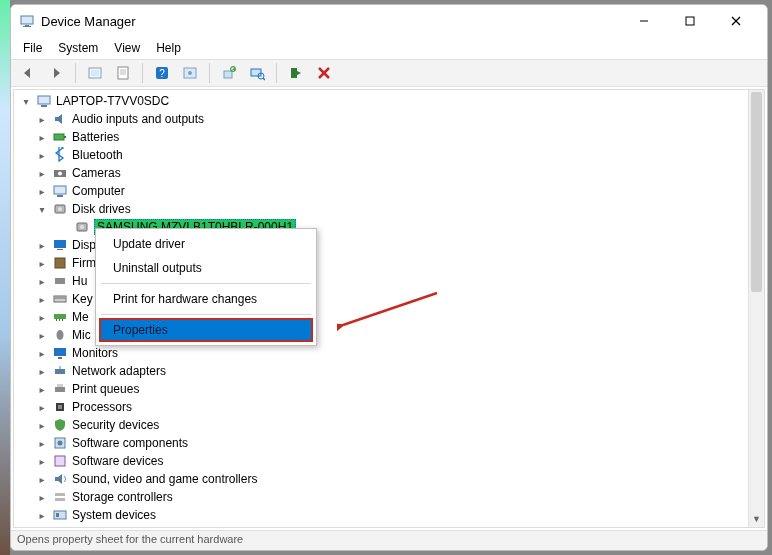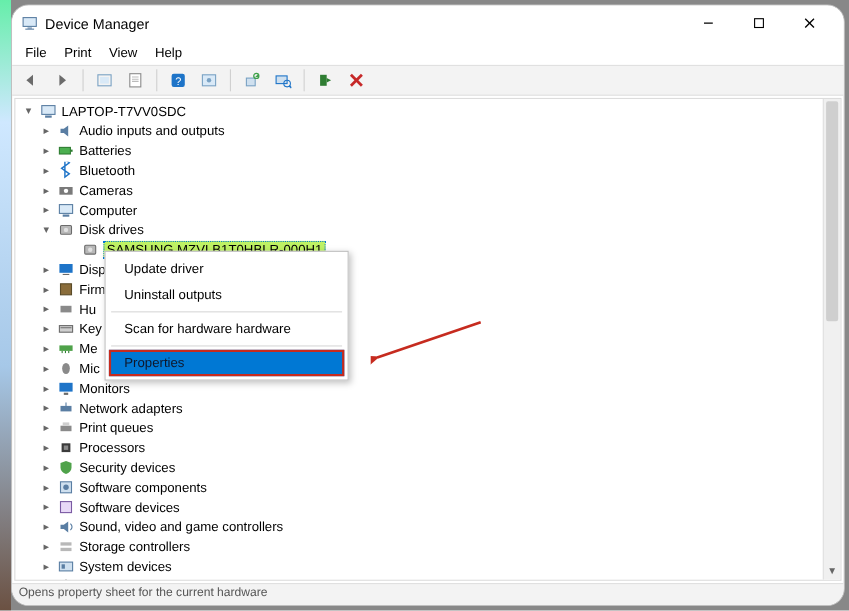--- a/index.html
+++ b/index.html
@@ -15,21 +15,21 @@
   .left-strip {
     position: absolute;
     left: 0; top: 0; bottom: 0; width: 10px;
     background: linear-gradient(180deg,#6ea 0%, #cfe8ff 20%, #a6c8e8 60%, #6b5142 100%);
   }
   .window {
     position: absolute;
     left: 10px; right: 4px; top: 4px; bottom: 4px;
     background: #fff;
     border: 1px solid #bfbfbf;
-    border-radius: 16px;
+    border-radius: 6px;
     display: flex;
     flex-direction: column;
     overflow: hidden;
   }
   .titlebar {
     height: 32px;
     display: flex;
     align-items: center;
     padding: 0 8px;
     background: #fff;
@@ -83,21 +83,21 @@
     font-size: 12px;
     color: #000;
   }
   .node { display:flex; align-items:center; height:18px; white-space: nowrap; }
   .ind0 { padding-left: 6px; }
   .ind1 { padding-left: 22px; }
   .ind2 { padding-left: 44px; }
   .chev { width: 12px; color:#666; font-size:10px; display:inline-block; text-align:center; }
   .ticon { width:16px; height:16px; margin: 0 4px; display:inline-flex; align-items:center; justify-content:center; }
   .ticon svg { width:16px; height:16px; }
-  .node.sel .lbl { background:#bef264; border:1px dotted #0078d4; padding:0 2px; }
+  .node.sel .lbl { background:#22c55e; border:1px dotted #0078d4; padding:0 2px; }
   .scrollbar {
     position:absolute; right:0; top:0; bottom:0; width:16px; background:#f0f0f0; border-left:1px solid #e0e0e0;
   }
   .scrollbar .thumb { position:absolute; left:2px; right:2px; top:2px; height:200px; background:#cfcfcf; border-radius:2px; }
   .scrollbar .arrow { position:absolute; left:0; right:0; height:16px; display:flex; align-items:center; justify-content:center; color:#666; font-size:9px; }
   .scrollbar .arrow.up { top:0; }
   .scrollbar .arrow.down { bottom:0; }
   .ctxmenu {
     position: absolute;
     left: 84px; top: 223px;
@@ -166,21 +166,21 @@
     <div class="win-btn">
         <svg width="12" height="12" viewBox="0 0 12 12">
           <line x1="2" y1="2" x2="10" y2="10" stroke="#000" stroke-width="1.2"></line>
           <line x1="10" y1="2" x2="2" y2="10" stroke="#000" stroke-width="1.2"></line>
         </svg>
       </div>
   </div>
 
   <div class="menubar">
     <span>File</span>
-    <span>Print</span>
+    <span>System</span>
     <span>View</span>
     <span>Help</span>
   </div>
 
   <div class="toolbar">
     <div class="tool">
         <svg viewBox="0 0 16 16">
           <path d="M10 3 L4 8 L10 13 Z" fill="#6b6b6b"></path>
         </svg>
       </div>
@@ -503,21 +503,21 @@
         <div class="thumb"></div>
         <div class="arrow down">▼</div>
       </div>
     </div>
   </div>
 
   <div class="ctxmenu" id="ctxmenu">
       <div class="it">Update driver</div>
       <div class="it">Uninstall outputs</div>
       <div class="divider"></div>
-      <div class="it">Scan for hardware hardware</div>
+      <div class="it">Print for hardware changes</div>
       <div class="divider"></div>
       <div class="it hi">Properties</div>
     </div>
 
   <svg class="arrow-svg" width="110" height="50">
     <defs>
         <marker id="ah" markerWidth="10" markerHeight="8" refX="1" refY="4" orient="auto">
           <path d="M10 0 L0 4 L10 8 Z" fill="#c62b1f"></path>
         </marker>
       </defs>

